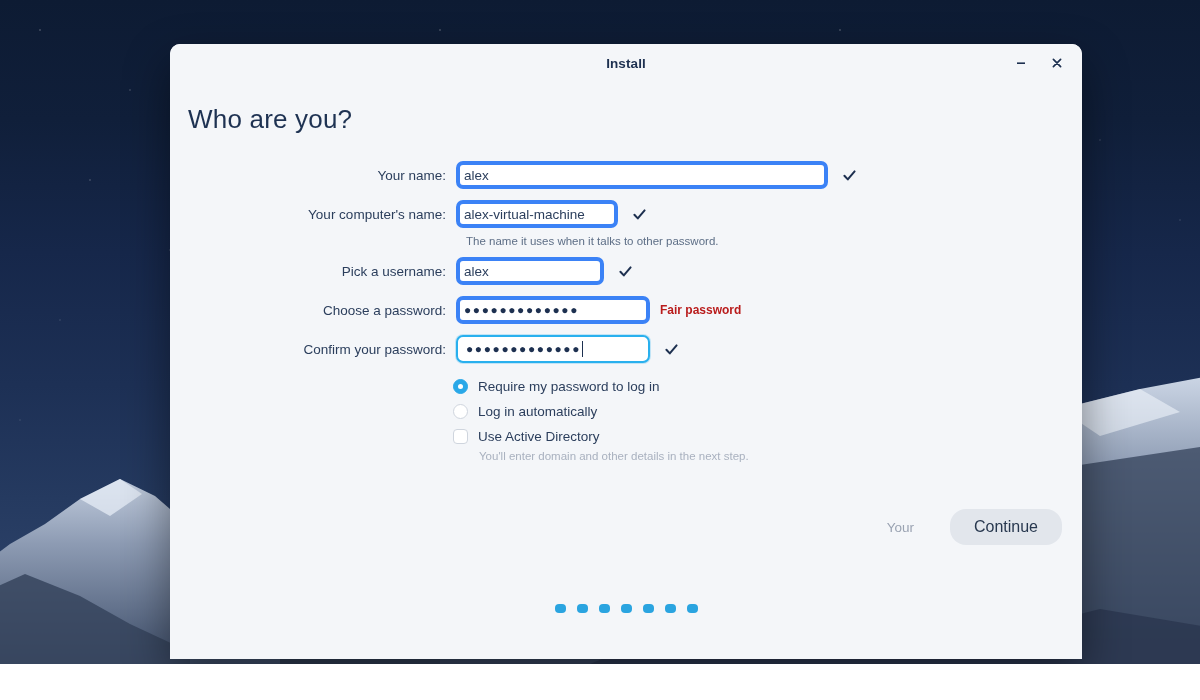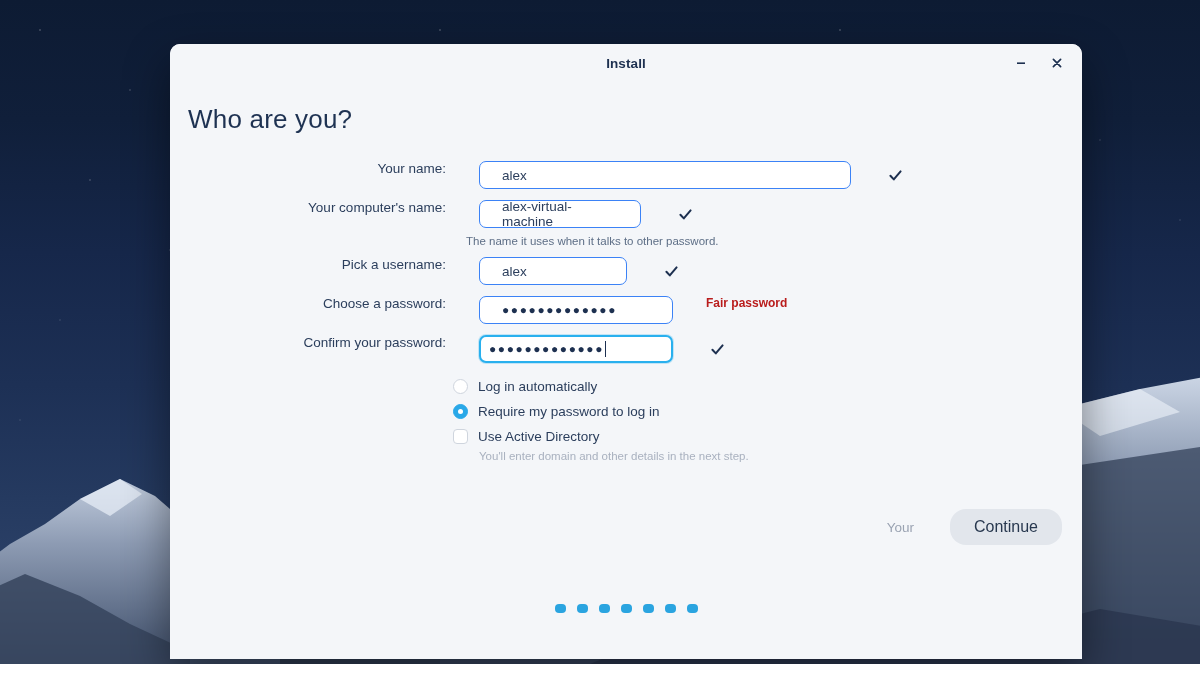--- a/index.html
+++ b/index.html
@@ -117,39 +117,39 @@
     letter-spacing: .2px;
   }
 
   
   #form {
     margin-top: 26px;
     padding-left: 0;
   }
   .frow {
     display: flex;
+    align-items: center;
     margin-bottom: 11px;
-    gap: 23px;
   }
   .flabel {
     width: 286px;               
     text-align: right;
     padding-right: 10px;
     font-size: 13.5px;
     color: #2b3e5c;
     white-space: nowrap;
   }
   .finput {
     height: 28px;
-    border: 1px solid #3b82f6;
+    border: 4px solid #3b82f6;
     border-radius: 7px;
     background: #ffffff;
     font-size: 13.5px;
     color: #2b3e5c;
-    padding: 0 22px;
+    padding: 0 4px;
     font-family: "Liberation Sans", sans-serif;
     outline: none;
     display: flex;
     align-items: center;
   }
   .finput.w-wide   { width: 372px; }
   .finput.w-mid    { width: 162px; }
   .finput.w-small  { width: 148px; }
   .finput.w-pass   { width: 194px; }
 
@@ -400,26 +400,26 @@
           <span class="check">
             <svg width="15" height="15" viewBox="0 0 15 15">
               <path d="M2.4 7.8 L5.8 11.4 L12.6 3.4" stroke="currentColor" stroke-width="2" fill="none" stroke-linecap="round" stroke-linejoin="round"></path>
             </svg>
           </span>
         </div>
       </div>
 
     <div id="options">
         <div class="opt">
+          <span class="radio on"></span>
+          <span class="opt-label">Require my password to log in</span>
+        </div>
+        <div class="opt">
           <span class="radio"></span>
           <span class="opt-label">Log in automatically</span>
-        </div>
-        <div class="opt">
-          <span class="radio on"></span>
-          <span class="opt-label">Require my password to log in</span>
         </div>
         <div class="opt">
           <span class="cbox"></span>
           <span class="opt-label">Use Active Directory</span>
         </div>
         <div class="hint light" style="margin-left: 26px;">You'll enter domain and other details in the next step.</div>
       </div>
 
     <div id="footer">
       <button id="back-button">Your</button>

